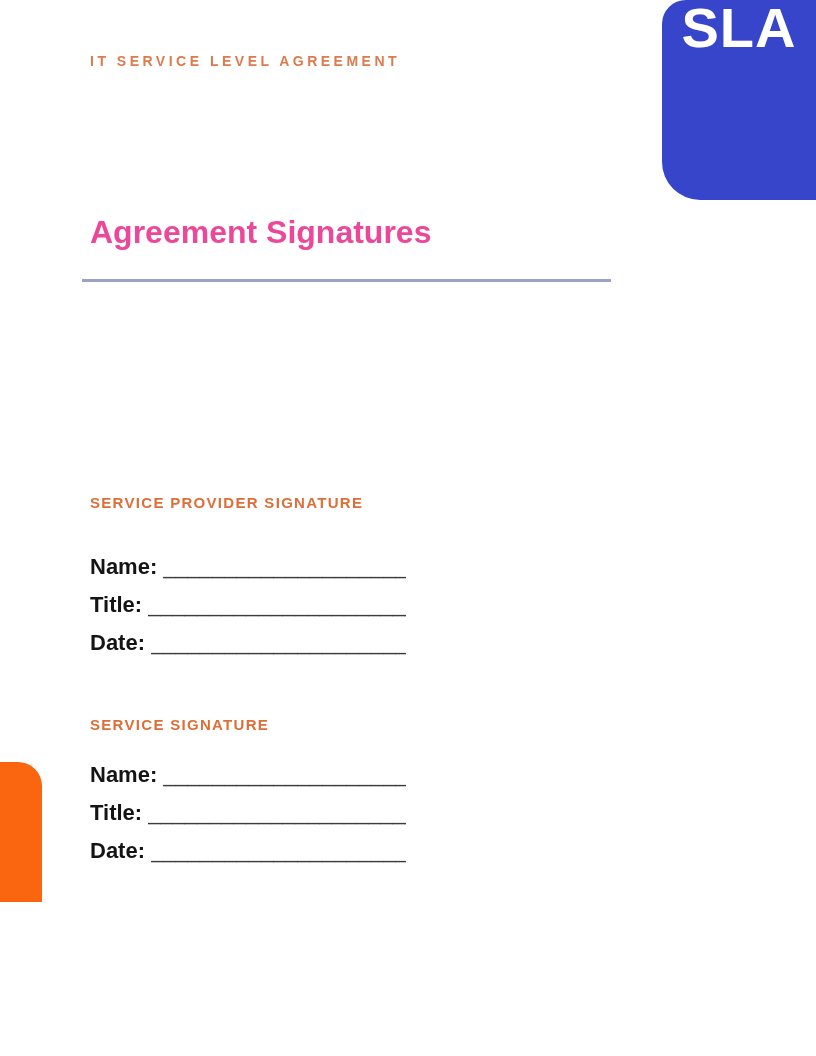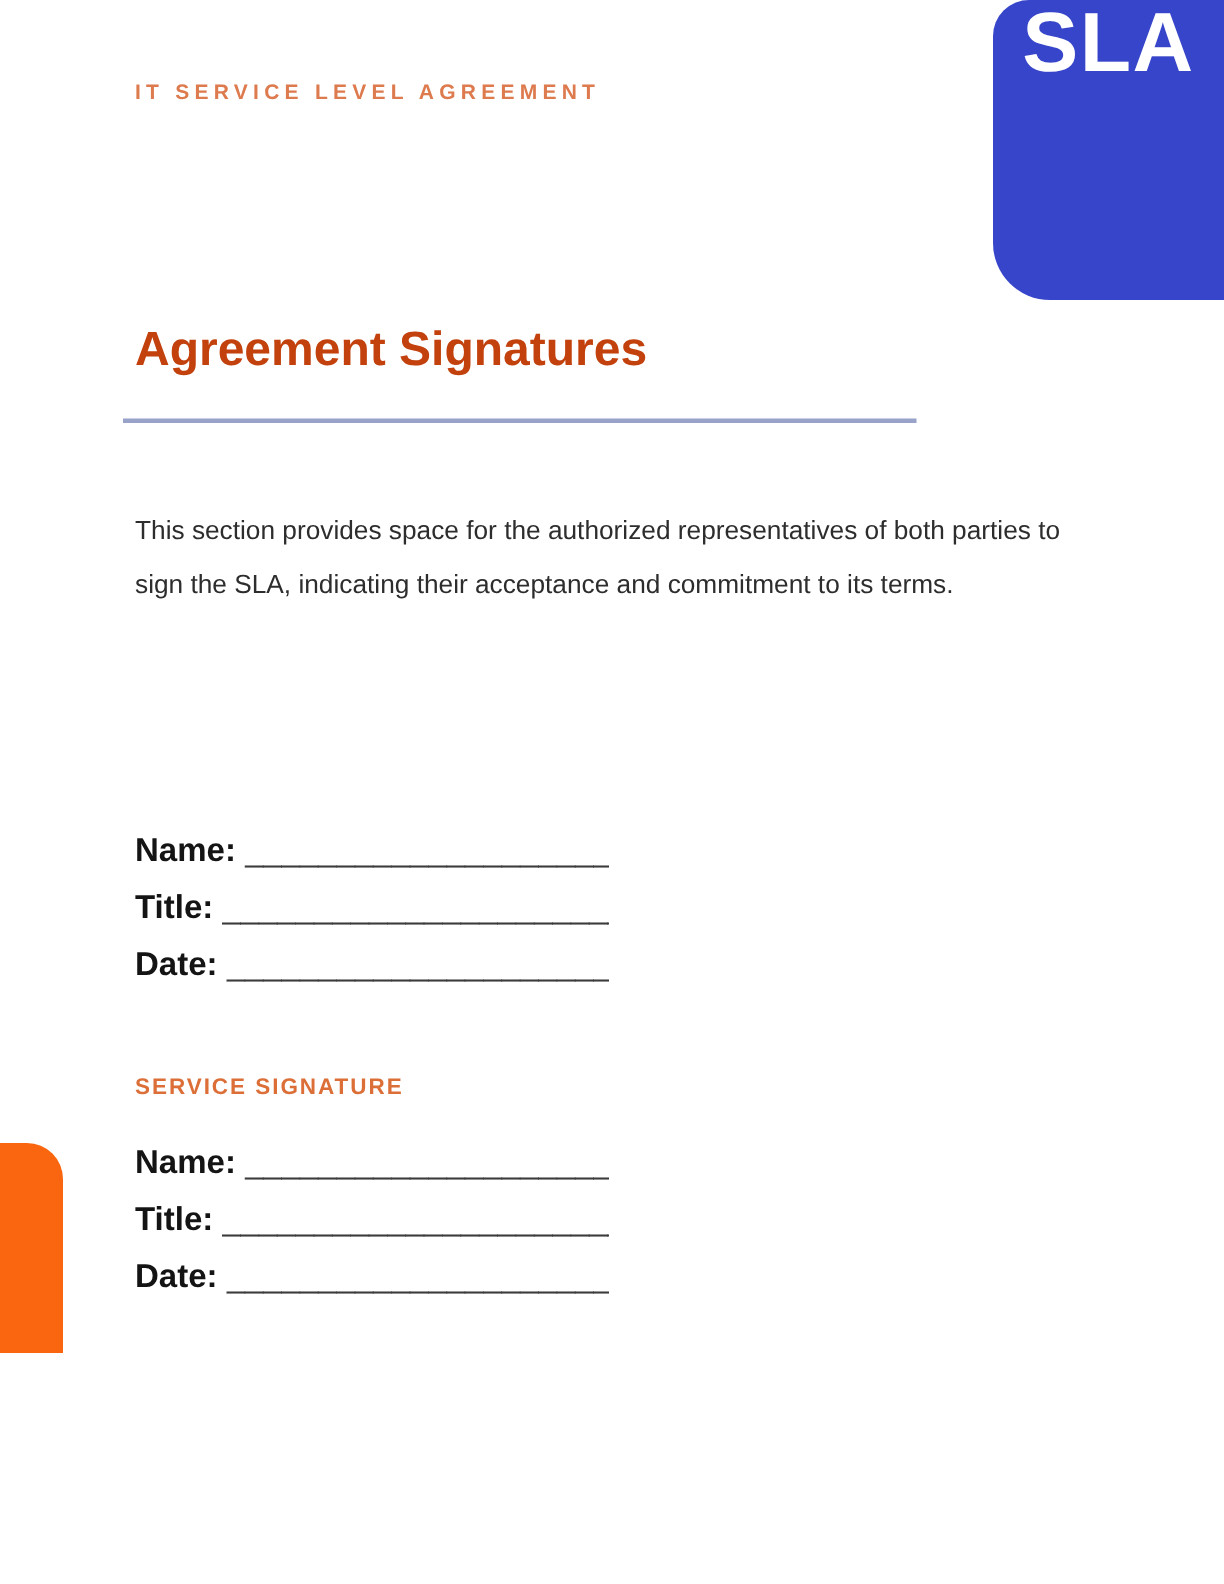--- a/index.html
+++ b/index.html
@@ -43,21 +43,21 @@
     letter-spacing: 1px;
     line-height: 1;
   }
   .page-title {
     position: absolute;
     top: 214px;
     left: 90px;
     margin: 0;
     font-size: 32px;
     font-weight: 700;
-    color: #c2410c;
+    color: #ec4899;
     white-space: nowrap;
   }
   .title-divider {
     position: absolute;
     top: 279px;
     left: 82px;
     width: 529px;
     height: 3px;
     background: #99A2C9;
   }
@@ -148,22 +148,22 @@
   <div class="kicker">IT SERVICE LEVEL AGREEMENT</div>
 
   <div class="badge">
     <span class="badge-text">SLA</span>
   </div>
 
   <h1 class="page-title">Agreement Signatures</h1>
 
   <div class="title-divider"></div>
 
-  <p class="intro">This section provides space for the authorized representatives of both parties to sign the SLA, indicating their acceptance and commitment to its terms.</p>
-
+
+  <h2 class="section-heading sec1-heading">SERVICE PROVIDER SIGNATURE</h2>
 
   <div class="fields sec1-fields">
     <div class="field-row">
       <span class="field-label">Name:</span>
       <span class="sig-line">__________________________________________________</span>
     </div>
     <div class="field-row">
       <span class="field-label">Title:</span>
       <span class="sig-line">__________________________________________________</span>
     </div>

